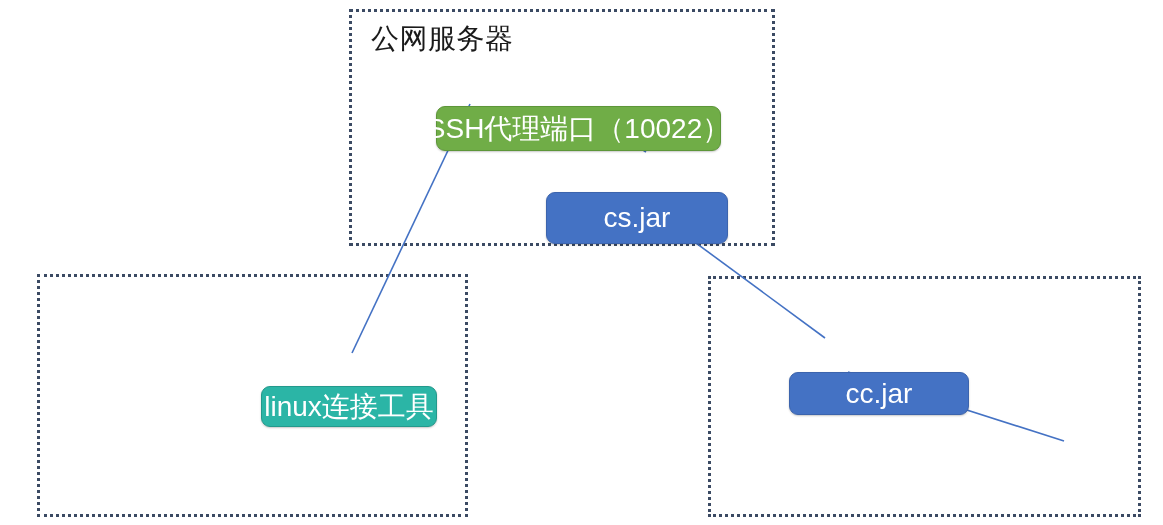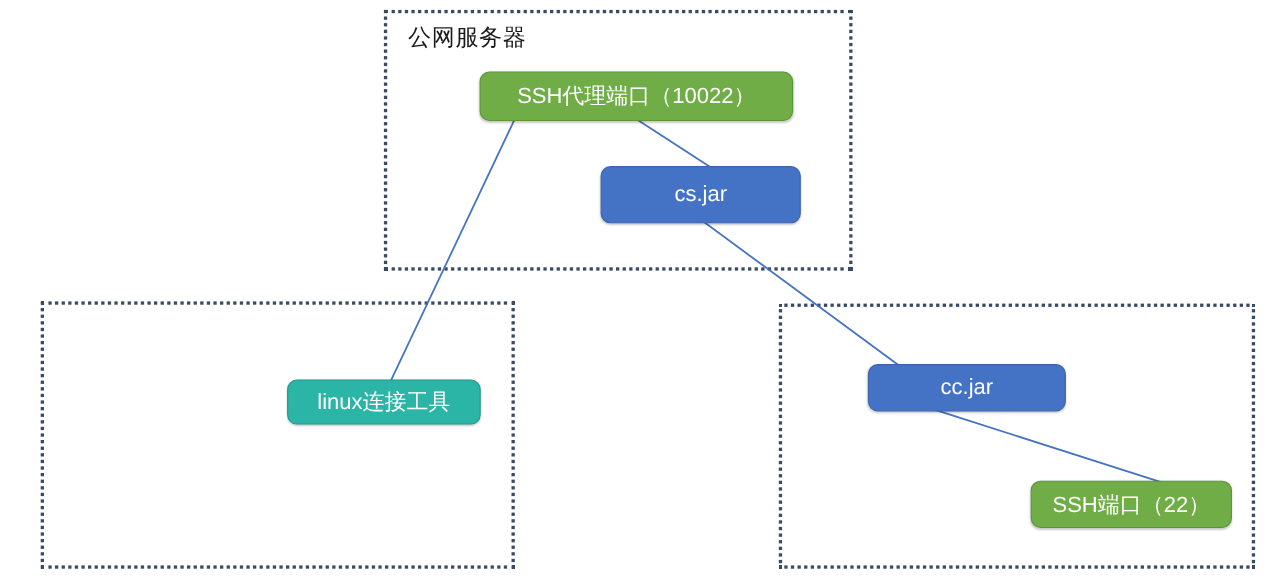--- a/index.html
+++ b/index.html
@@ -21,21 +21,21 @@
   
   .zone {
     position: absolute;
     box-sizing: border-box;
     border: 3px dotted #3b4a63;
     background: transparent;
   }
   .zone-label {
     position: absolute;
     color: #1a1a1a;
-    font-size: 21px;
+    font-size: 28px;
     line-height: 1.2;
     white-space: nowrap;
     letter-spacing: 0.5px;
   }
   
   #links {
     position: absolute;
     left: 0;
     top: 0;
     width: 1163px;
@@ -44,24 +44,25 @@
   }
   
   .node {
     position: absolute;
     box-sizing: border-box;
     display: flex;
     align-items: center;
     justify-content: center;
     border-radius: 9px;
     color: #ffffff;
-    font-size: 20px;
+    font-size: 28px;
     white-space: nowrap;
     text-align: center;
     padding: 0 24px;
+    margin-top: 41px;
   }
   .node.green {
     background: #70ad47;
     border: 1px solid #5d9639;
     box-shadow: 0 1px 2px rgba(0,0,0,0.22);
   }
   .node.blue {
     background: #4472c4;
     border: 1px solid #3c64ad;
     box-shadow: 0 1px 2px rgba(0,0,0,0.22);
@@ -88,15 +89,14 @@
       <line x1="470" y1="104" x2="352" y2="353" stroke="#4472c4" stroke-width="1.6"></line>
       <line x1="578" y1="108" x2="646" y2="152" stroke="#4472c4" stroke-width="1.6"></line>
       <line x1="628" y1="193" x2="825" y2="338" stroke="#4472c4" stroke-width="1.6"></line>
       <line x1="848" y1="372" x2="1064" y2="441" stroke="#4472c4" stroke-width="1.6"></line>
     </svg>
 
   <div class="node green" id="node-0" style="left: 436px; top: 65px; width: 285px; height: 45px; background: rgb(112, 173, 71);">SSH代理端口（10022）</div>
   <div class="node blue" id="node-1" style="left: 546px; top: 151px; width: 182px; height: 52px; background: rgb(68, 114, 196);">cs.jar</div>
   <div class="node teal" id="node-2" style="left: 261px; top: 345px; width: 176px; height: 41px; background: rgb(43, 181, 166);">linux连接工具</div>
   <div class="node blue" id="node-3" style="left: 789px; top: 331px; width: 180px; height: 43px; background: rgb(68, 114, 196);">cc.jar</div>
-  <div class="node green" id="node-4" style="left: 937px; top: 437px; width: 183px; height: 43px; background: rgb(112, 173, 71);">SSH端口（22）</div>
 
 </div>
 
 </body></html>

